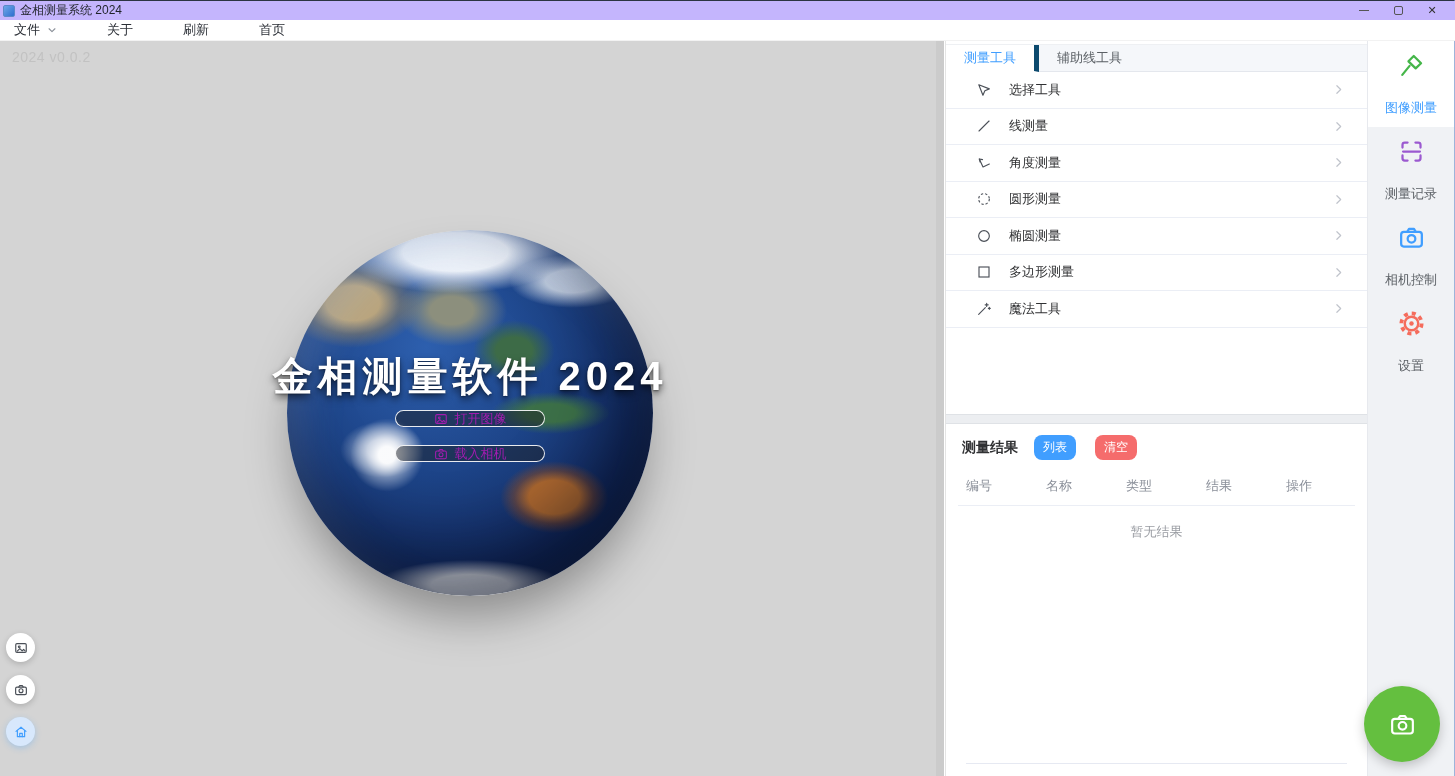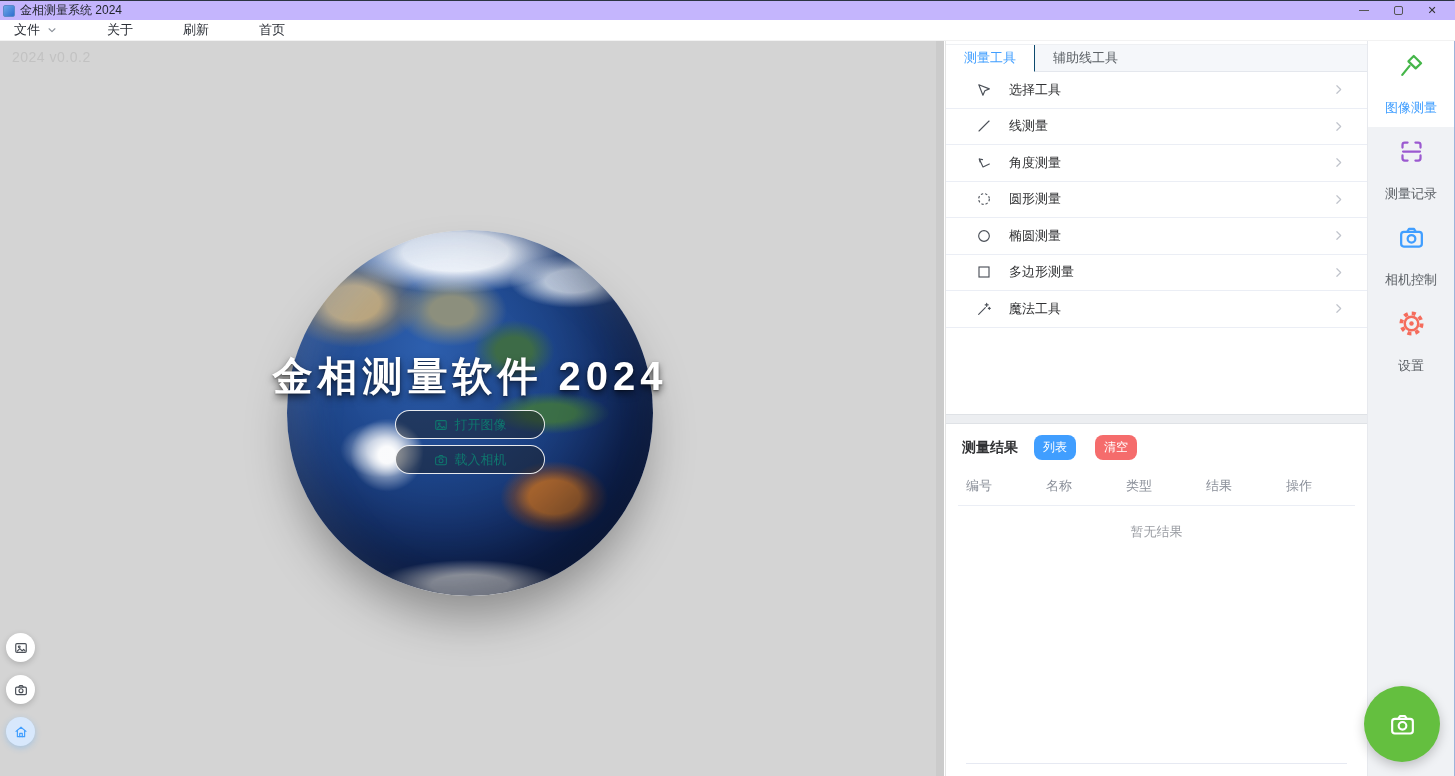--- a/index.html
+++ b/index.html
@@ -43,39 +43,39 @@
       radial-gradient(ellipse 130px 35px at 50% 97%, rgba(255,255,255,0.85) 0 30%, transparent 72%),
       radial-gradient(circle at 38% 32%, #2d5fae 0%, #1d4488 38%, #12295e 70%, #0a1838 100%);
     box-shadow: 0 28px 48px -8px rgba(0,0,0,0.35), inset -25px -35px 70px rgba(2,6,20,0.55), inset 12px 15px 40px rgba(180,210,255,0.25);
   }
   .flare { position:absolute; left:350px; top:377px; width:74px; height:74px; border-radius:50%;
     background:radial-gradient(circle, rgba(255,255,255,0.95) 0 16%, rgba(255,255,255,0.4) 42%, transparent 70%); }
 
   .hero-title { position:absolute; left:170px; top:308px; width:600px; text-align:center;
     font-size:40px; font-weight:800; color:#ffffff; letter-spacing:5px; white-space:nowrap;
     text-shadow:0 4px 7px rgba(0,0,0,0.55), 0 1px 2px rgba(0,0,0,0.4); }
-  .hero-btn { position:absolute; left:395px; width:150px; height:29px; border-radius:16px;
-    background:rgba(30,34,40,0.5); border:1px solid rgba(255,255,255,0.9); color:#0f766e;
+  .hero-btn { position:absolute; left:395px; width:150px; height:17px; border-radius:16px;
+    background:rgba(30,34,40,0.5); border:1px solid rgba(255,255,255,0.9); color:#a21caf;
     display:flex; align-items:center; justify-content:center; gap:7px; font-size:13px; cursor:pointer; }
   .hero-btn svg { width:14px; height:14px; }
   .btn-open { top:369px; } .btn-load { top:404px; }
 
   .float-btn { position:absolute; left:6px; width:29px; height:29px; border-radius:50%; background:#fff;
     display:flex; align-items:center; justify-content:center; color:#4b5058;
     box-shadow:0 2px 6px rgba(0,0,0,0.18); cursor:pointer; }
   .float-btn svg { width:14px; height:14px; }
   .fb-image { top:592px; } .fb-camera { top:634px; }
   .fb-home { top:676px; background:#d8e8fc; color:#409eff; box-shadow:0 2px 6px rgba(64,158,255,0.3); }
 
   
   .panel { position:absolute; left:945px; top:40px; width:422px; height:736px; background:#fff;
            border-left:1px solid #e4e4e4; display:flex; flex-direction:column; }
   .tabs { height:28px; margin-top:3px; display:flex; background:#f5f7fa; border-bottom:1px solid #e4e7ed; border-top:1px solid #eef0f3; }
   .tab { padding:0 18px; display:flex; align-items:center; font-size:13px; color:#5c6166; cursor:pointer; }
-  .tab.active { background:#fff; color:#409eff; border-right:1px solid #0c4a6e; margin-bottom:-1px; border-bottom:1px solid #fff; }
+  .tab.active { background:#fff; color:#409eff; border-right:5px solid #0c4a6e; margin-bottom:-1px; border-bottom:1px solid #fff; }
 
   .tool-list { height:292px; }
   .tool-row { height:36.5px; display:flex; align-items:center; padding:0 22px 0 30px;
               border-bottom:1px solid #ebeef5; cursor:pointer; }
   .tool-icon { width:16px; height:16px; color:#4b5058; margin-right:17px; flex:none; }
   .tool-label { font-size:13px; color:#303133; }
   .tool-chevron { margin-left:auto; width:13px; height:13px; color:#c0c4cc; }
 
   .splitter { height:10px; margin-top:50px; background:#eceef1; border-top:1px solid #dfe2e6; border-bottom:1px solid #dfe2e6; }
 

